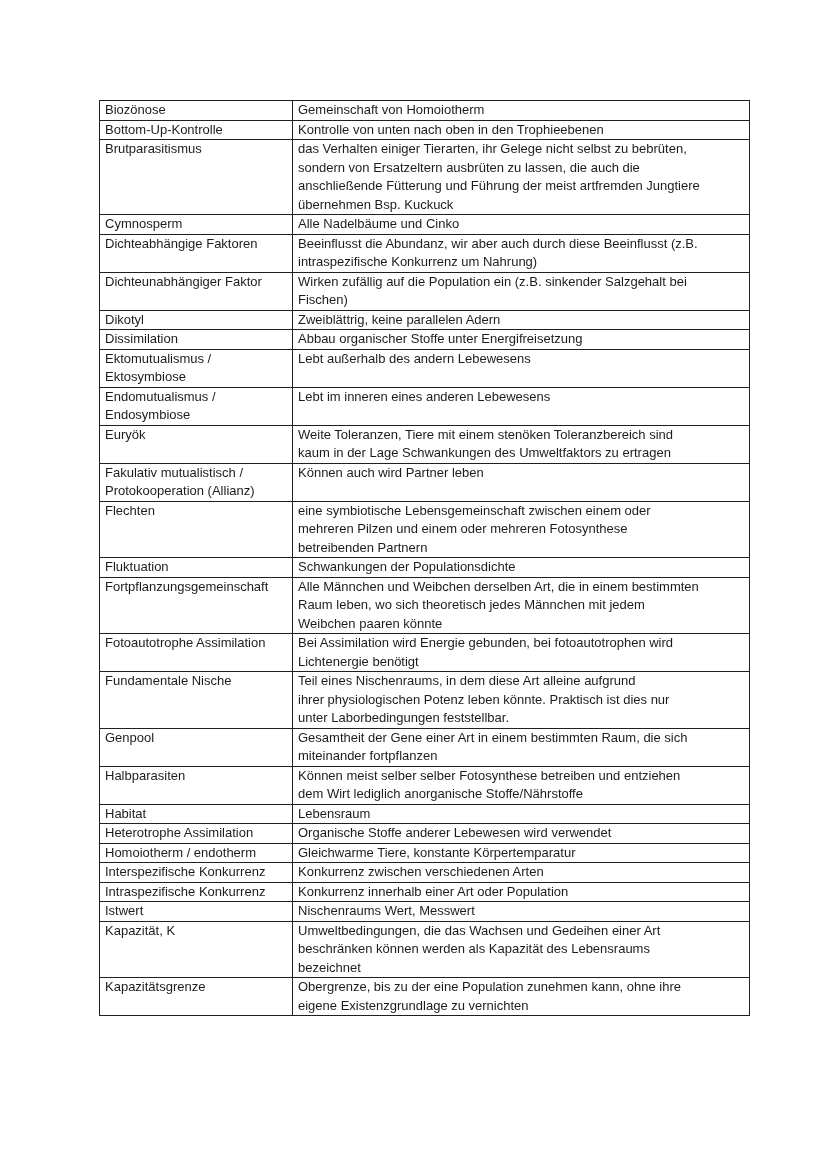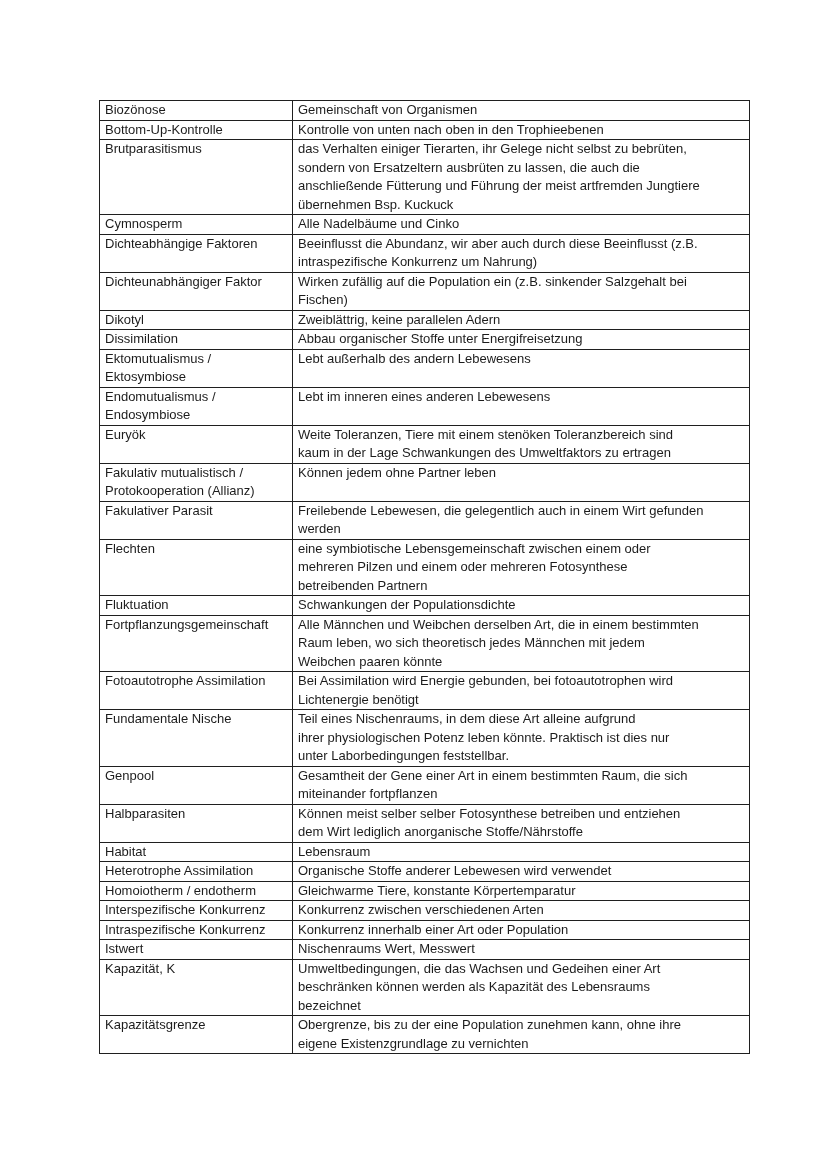--- a/index.html
+++ b/index.html
@@ -41,21 +41,21 @@
 
 <div class="page">
   <table class="glossary">
     <colgroup>
       <col class="col-term">
       <col class="col-def">
     </colgroup>
     <tbody id="glossary-body">
         <tr>
           <td>Biozönose</td>
-          <td>Gemeinschaft von Organismen</td>
+          <td>Gemeinschaft von Homoiotherm</td>
         </tr>
         <tr>
           <td>Bottom-Up-Kontrolle</td>
           <td>Kontrolle von unten nach oben in den Trophieebenen</td>
         </tr>
         <tr>
           <td>Brutparasitismus</td>
           <td>das Verhalten einiger Tierarten, ihr Gelege nicht selbst zu bebrüten,
 sondern von Ersatzeltern ausbrüten zu lassen, die auch die
 anschließende Fütterung und Führung der meist artfremden Jungtiere
@@ -94,26 +94,21 @@
           <td>Lebt im inneren eines anderen Lebewesens</td>
         </tr>
         <tr>
           <td>Euryök</td>
           <td>Weite Toleranzen, Tiere mit einem stenöken Toleranzbereich sind
 kaum in der Lage Schwankungen des Umweltfaktors zu ertragen</td>
         </tr>
         <tr>
           <td>Fakulativ mutualistisch /
 Protokooperation (Allianz)</td>
-          <td>Können jedem ohne Partner leben</td>
-        </tr>
-        <tr>
-          <td>Fakulativer Parasit</td>
-          <td>Freilebende Lebewesen, die gelegentlich auch in einem Wirt gefunden
-werden</td>
+          <td>Können auch wird Partner leben</td>
         </tr>
         <tr>
           <td>Flechten</td>
           <td>eine symbiotische Lebensgemeinschaft zwischen einem oder
 mehreren Pilzen und einem oder mehreren Fotosynthese
 betreibenden Partnern</td>
         </tr>
         <tr>
           <td>Fluktuation</td>
           <td>Schwankungen der Populationsdichte</td>

